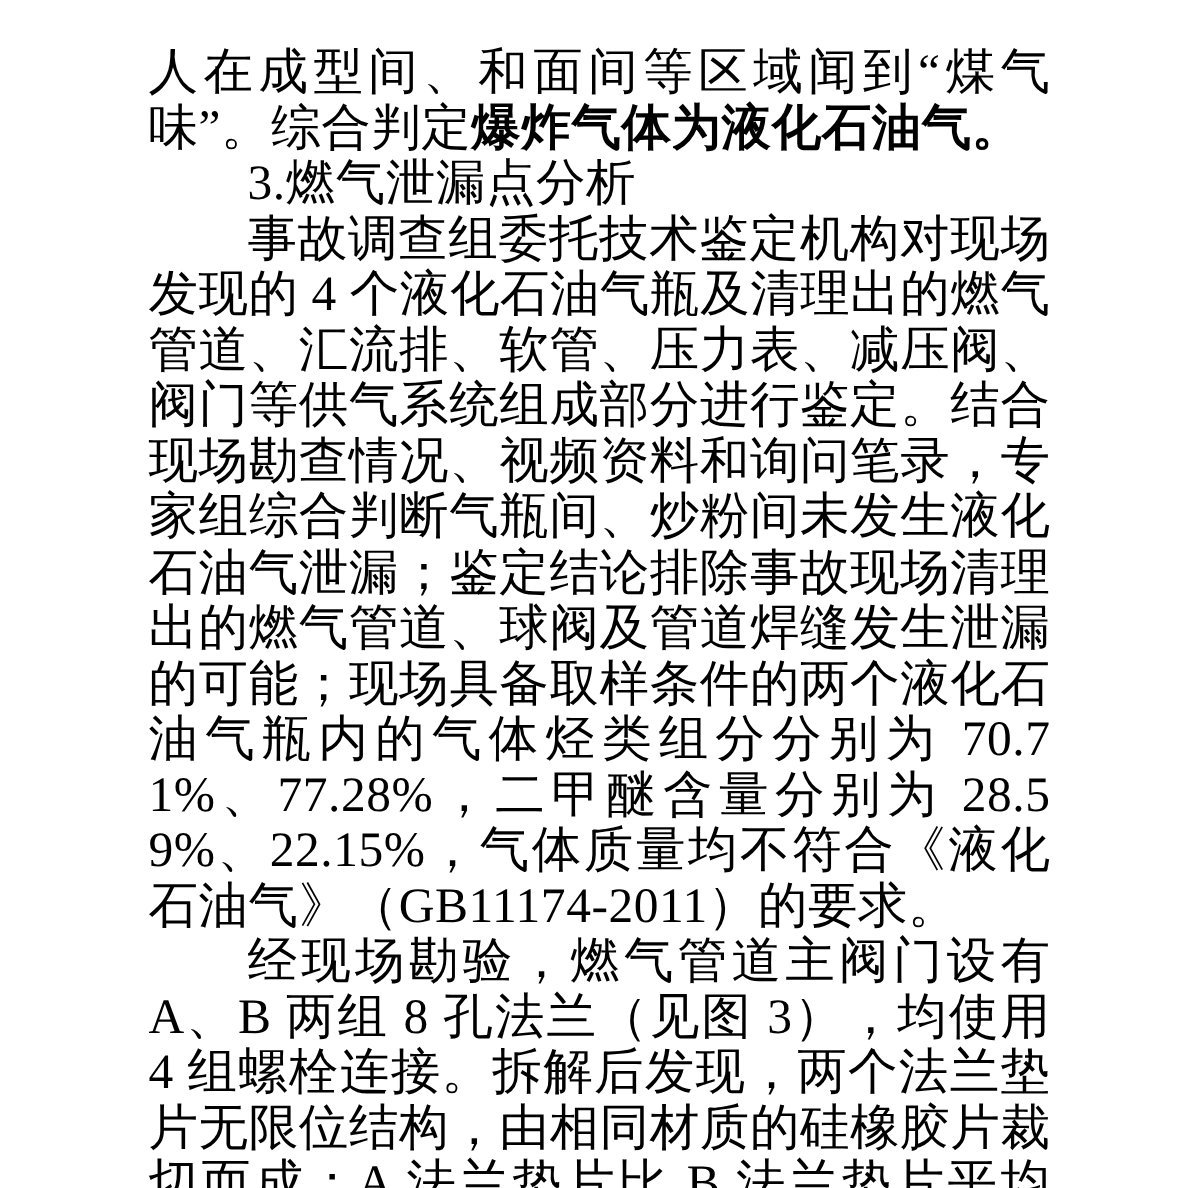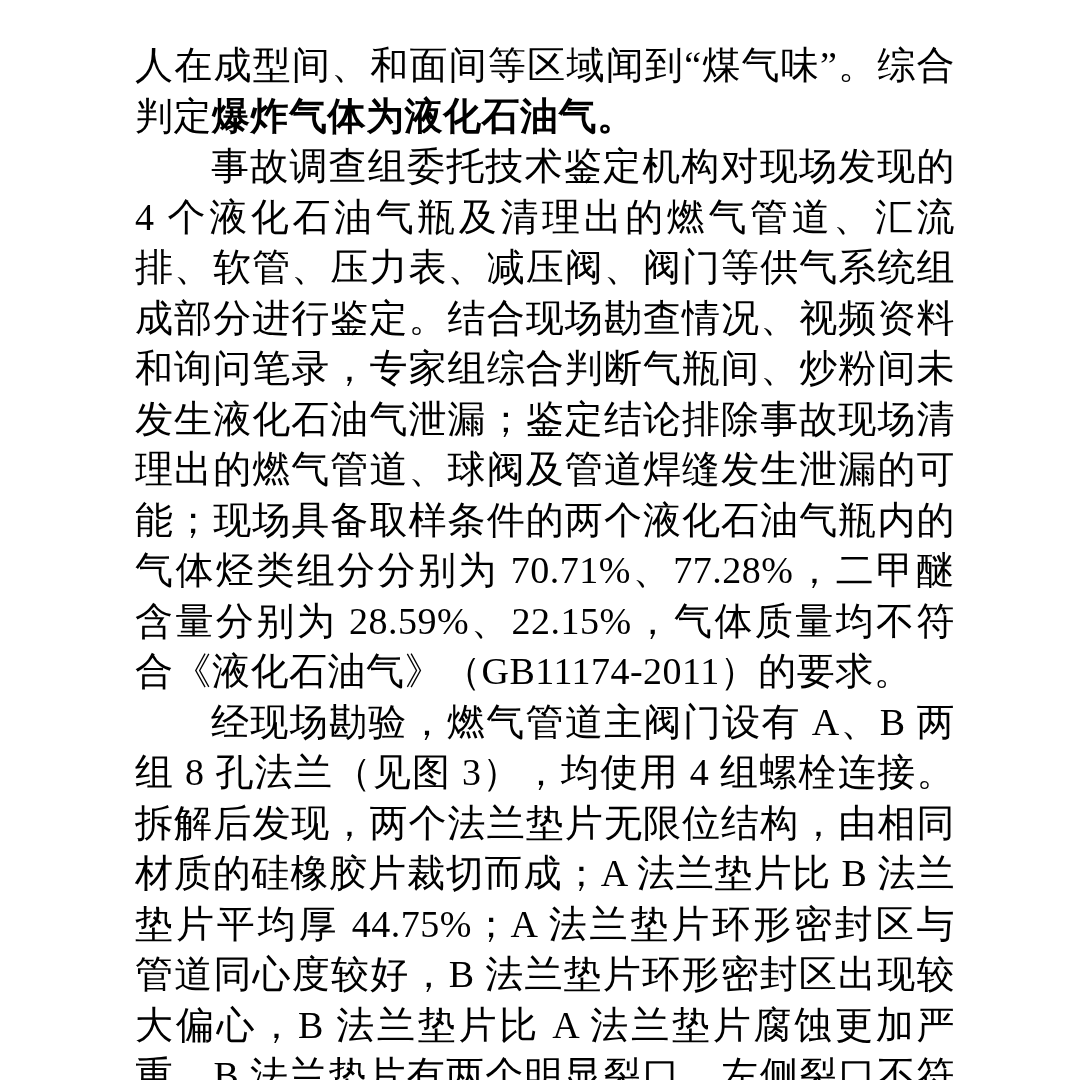--- a/index.html
+++ b/index.html
@@ -21,21 +21,21 @@
     box-sizing: border-box;
   }
   .doc-body {
     box-sizing: border-box;
     width: 820px;
     margin-left: 135px;
     padding-top: 40px;
   }
   .para {
     margin: 0;
-    font-size: 38px;
+    font-size: 45px;
     line-height: 50.5px;
     text-align: justify;
     text-justify: inter-character;
     letter-spacing: 0.5px;
     word-break: break-all;
   }
   .para.indent {
     text-indent: 2em;
   }
   .run {
@@ -45,16 +45,17 @@
     font-weight: 700;
     font-family: "Liberation Sans", "DejaVu Sans", sans-serif;
   }
 </style>
 </head>
 <body>
 
 <div class="page">
   <div class="doc-body" id="doc-body">
       <p class="para"><span class="run">人在成型间、和面间等区域闻到“煤气味”。综合判定</span><span class="run bold">爆炸气体为液化石油气。</span></p>
+      <p class="para indent"><span class="run">3.燃气泄漏点分析</span></p>
       <p class="para indent"><span class="run">事故调查组委托技术鉴定机构对现场发现的 4 个液化石油气瓶及清理出的燃气管道、汇流排、软管、压力表、减压阀、阀门等供气系统组成部分进行鉴定。结合现场勘查情况、视频资料和询问笔录，专家组综合判断气瓶间、炒粉间未发生液化石油气泄漏；鉴定结论排除事故现场清理出的燃气管道、球阀及管道焊缝发生泄漏的可能；现场具备取样条件的两个液化石油气瓶内的气体烃类组分分别为 70.71%、77.28%，二甲醚含量分别为 28.59%、22.15%，气体质量均不符合《液化石油气》（GB11174-2011）的要求。</span></p>
       <p class="para indent"><span class="run">经现场勘验，燃气管道主阀门设有 A、B 两组 8 孔法兰（见图 3），均使用 4 组螺栓连接。拆解后发现，两个法兰垫片无限位结构，由相同材质的硅橡胶片裁切而成；A 法兰垫片比 B 法兰垫片平均厚 44.75%；A 法兰垫片环形密封区与管道同心度较好，B 法兰垫片环形密封区出现较大偏心，B 法兰垫片比 A 法兰垫片腐蚀更加严重。B 法兰垫片有两个明显裂口，左侧裂口不符合长期腐蚀裂口特征，右侧裂口（正对冷藏库检修口）符合长期腐蚀缺陷特征。</span></p>
     </div>
 </div>
 
 </body></html>

